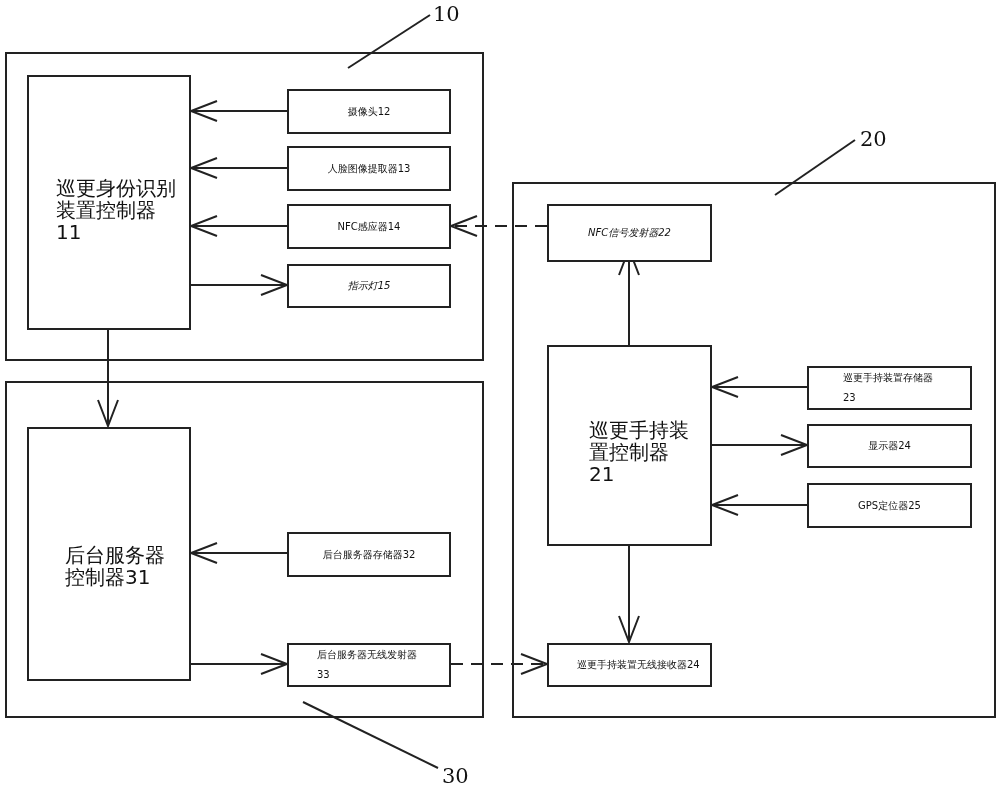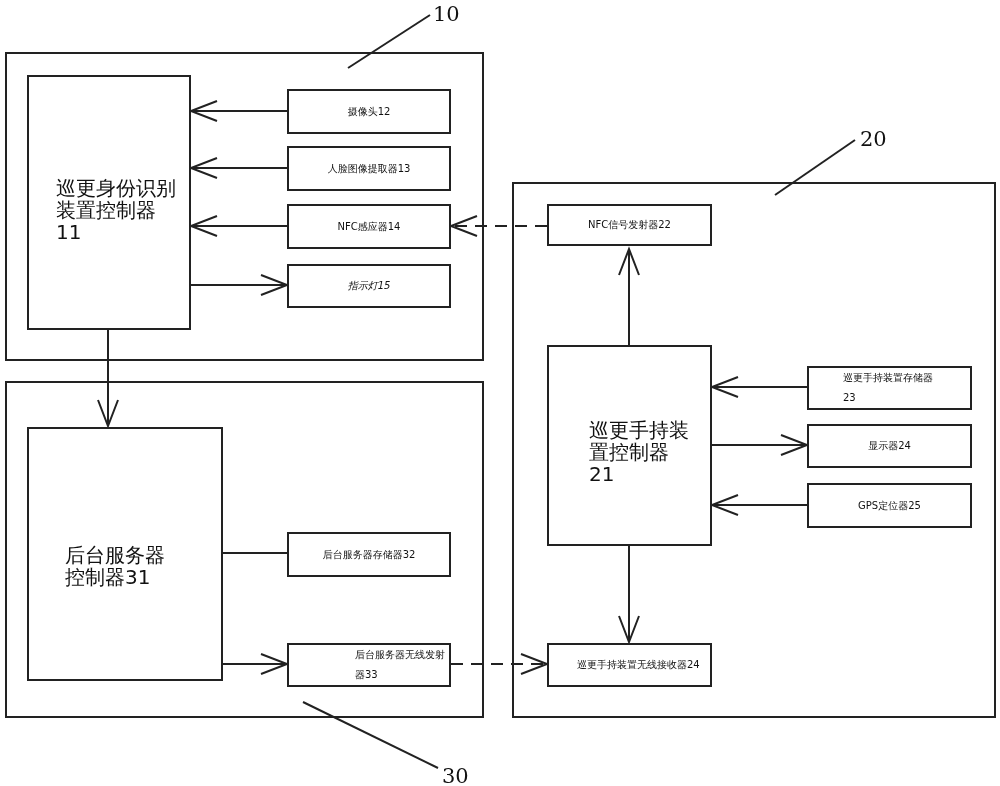--- a/index.html
+++ b/index.html
@@ -85,31 +85,31 @@
 <div class="node" style="left:287px;top:146px;width:164px;height:45px;">
   <span>人脸图像提取器13</span>
 </div>
 <div class="node" style="left:287px;top:204px;width:164px;height:45px;">
   <span>NFC感应器14</span>
 </div>
 <div class="node" style="left:287px;top:264px;width:164px;height:44px;font-style:italic;">
   <span>指示灯15</span>
 </div>
 
-<div class="ctrl" style="left:27px;top:427px;width:196px;height:254px;">
+<div class="ctrl" style="left:27px;top:427px;width:164px;height:254px;">
   <span style="left:36px;top:115px;width:110px;">后台服务器控制器31</span>
 </div>
 <div class="node" style="left:287px;top:532px;width:164px;height:45px;">
   <span>后台服务器存储器32</span>
 </div>
 <div class="node left-text" style="left:287px;top:643px;width:164px;height:44px;padding-left:28px;">
-  <span style="width:110px;margin-left:38px;">后台服务器无线发射器33</span>
+  <span style="width:110px;">后台服务器无线发射器33</span>
 </div>
 
-<div class="node" style="left:547px;top:204px;width:165px;height:42px;">
+<div class="node" style="left:547px;top:204px;width:165px;height:58px;font-style:italic;">
   <span>NFC信号发射器22</span>
 </div>
 <div class="ctrl" style="left:547px;top:345px;width:165px;height:201px;">
   <span style="left:40px;top:72px;width:100px;">巡更手持装置控制器21</span>
 </div>
 <div class="node left-text" style="left:807px;top:366px;width:165px;height:44px;padding-left:34px;">
   <span style="width:100px;">巡更手持装置存储器23</span>
 </div>
 <div class="node" style="left:807px;top:424px;width:165px;height:44px;">
   <span>显示器24</span>

